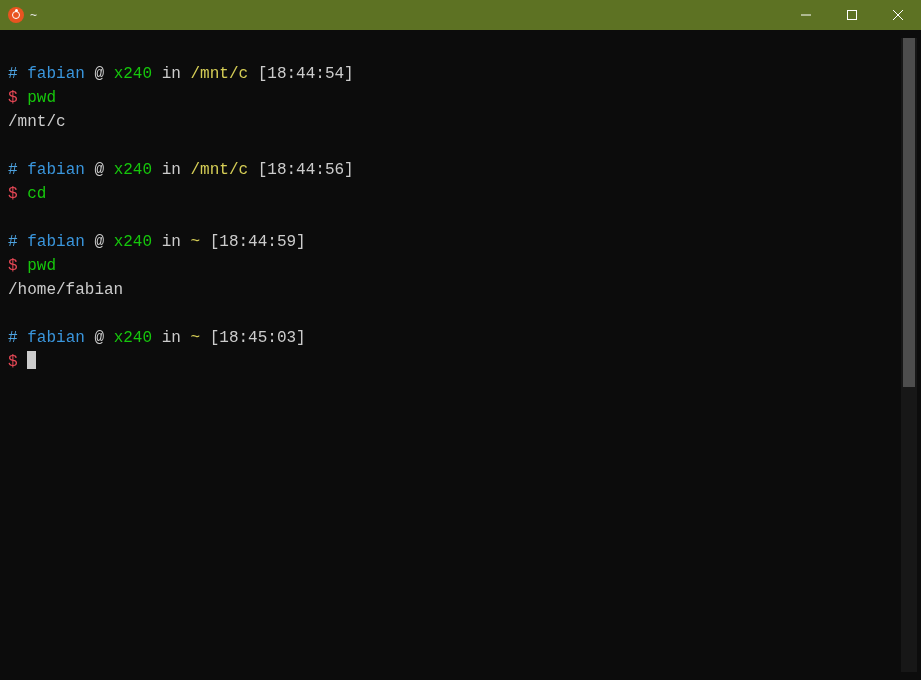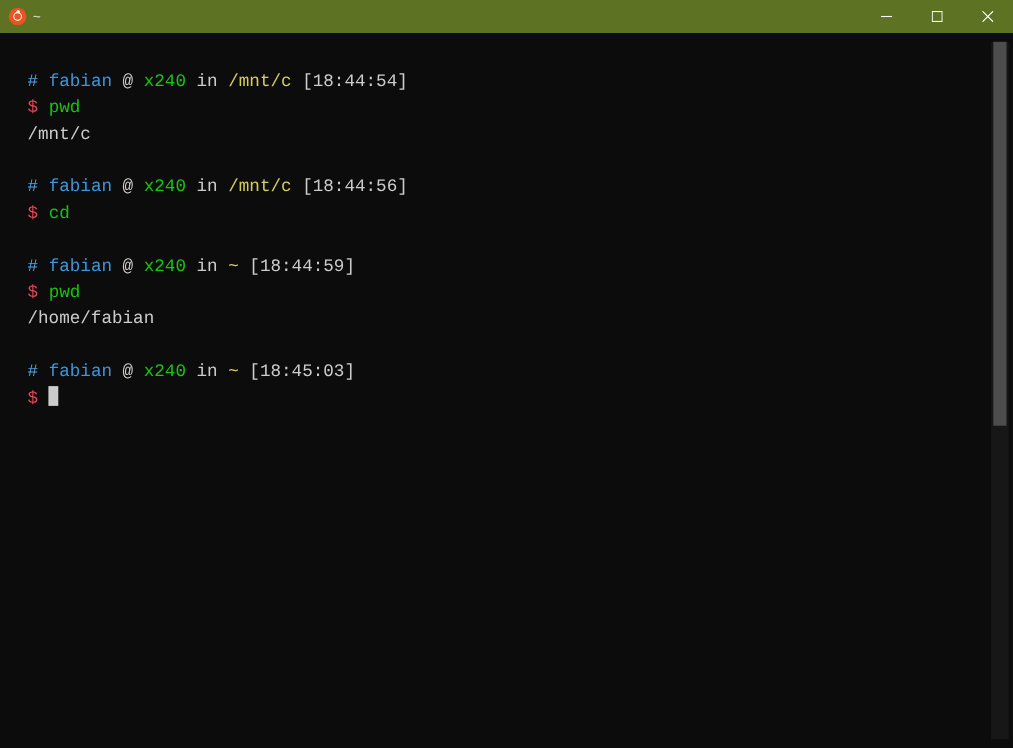--- a/index.html
+++ b/index.html
@@ -110,21 +110,21 @@
   .cmd     { color: #16c60c; }
   .output  { color: #cccccc; }
   .cursor {
     display: inline-block;
     width: 9px;
     height: 18px;
     background: #cccccc;
     vertical-align: text-bottom;
     margin-bottom: 2px;
   }
-  .block { margin-bottom: 0; margin-left: 17px; }
+  .block { margin-bottom: 0; }
 </style>
 </head>
 <body>
 
 <div class="window">
 
   <div class="titlebar">
     <div class="titlebar-left">
       <span class="ubuntu-icon"></span>
       <span class="title-text">~</span>

